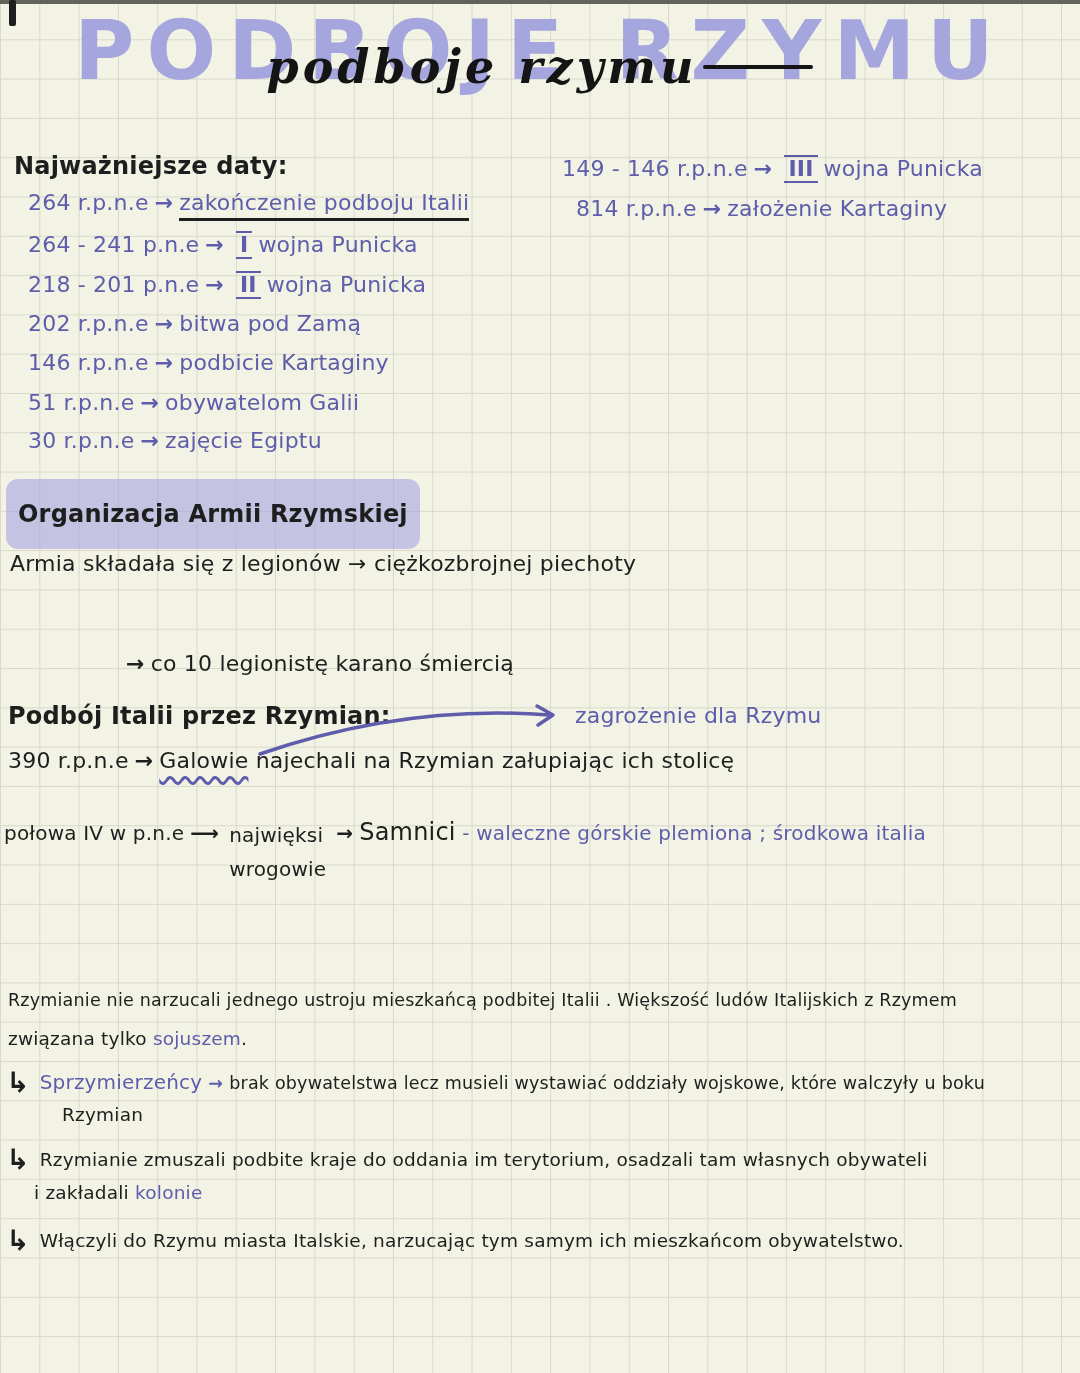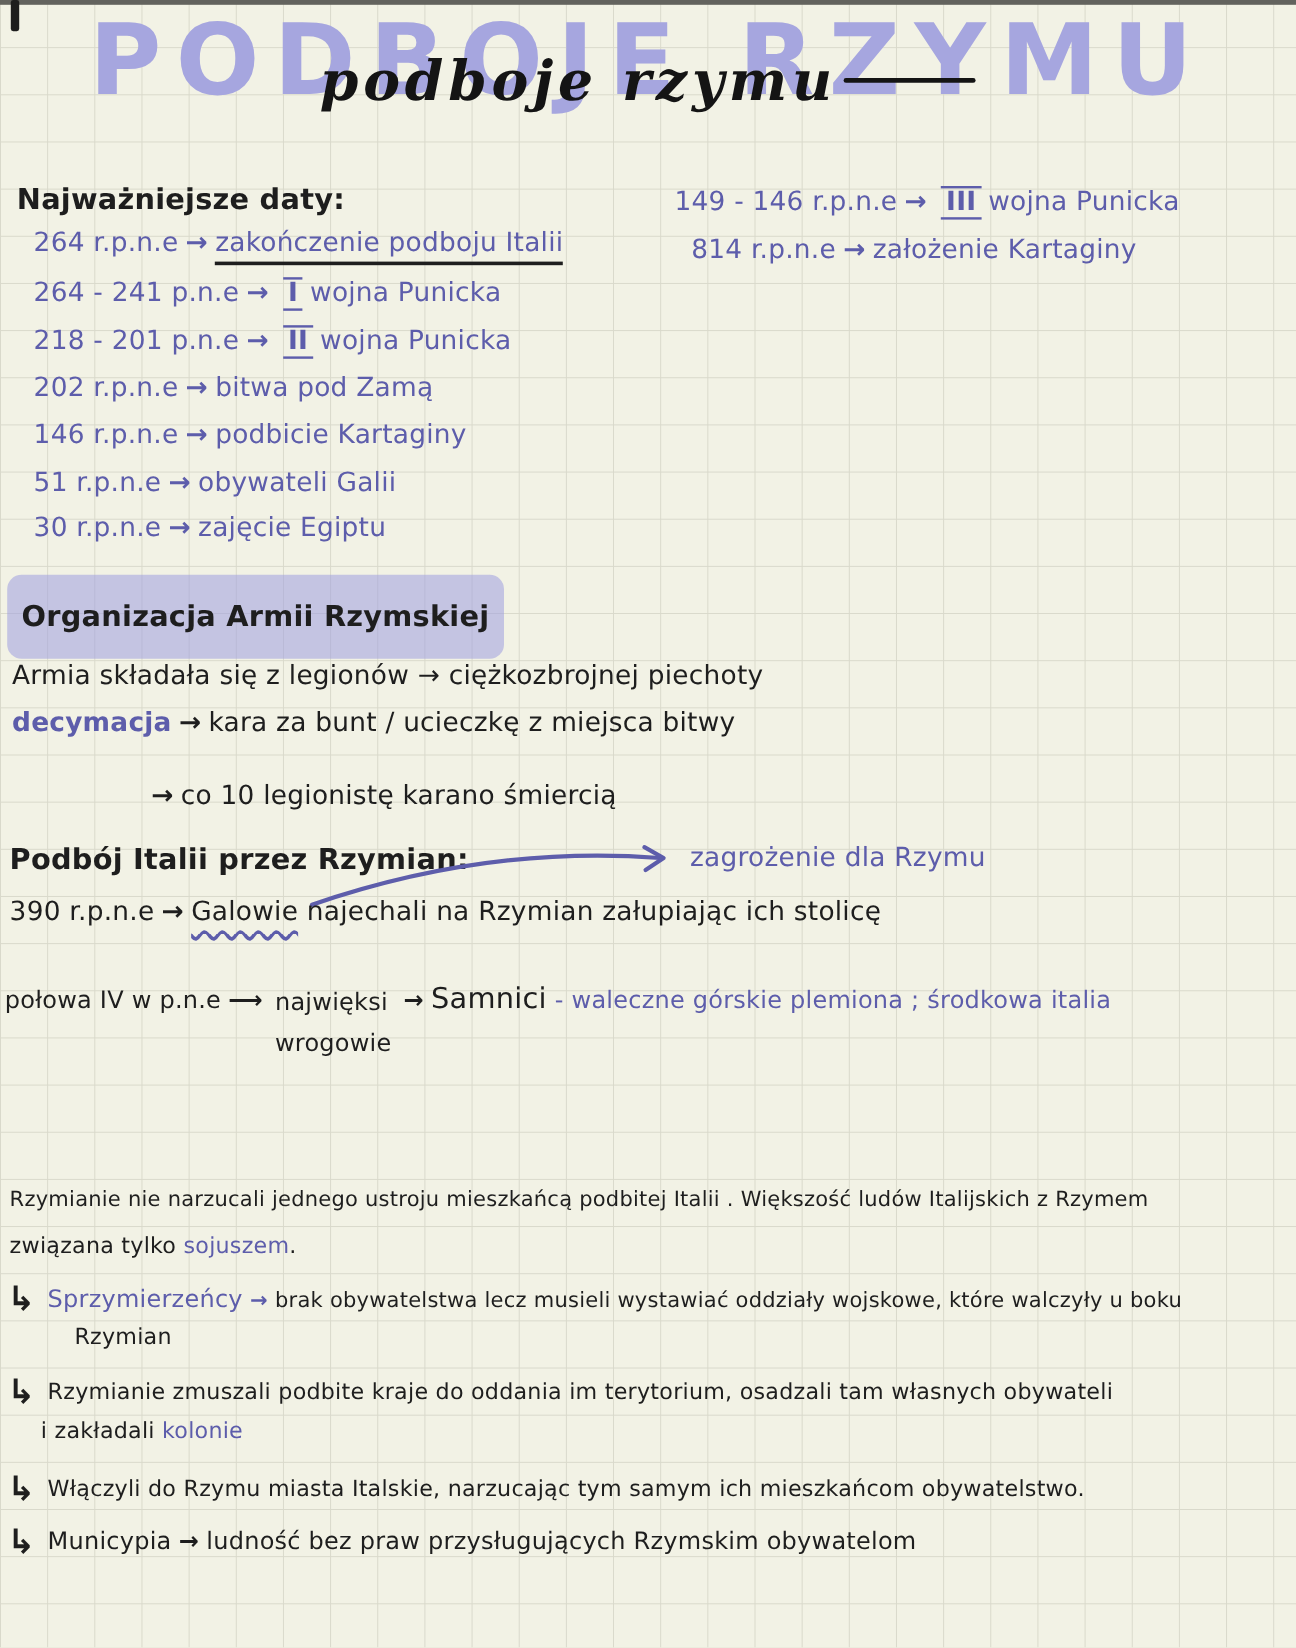--- a/index.html
+++ b/index.html
@@ -76,40 +76,37 @@
   <div class="line purple" style="left:28px; top:271px;">
     <span>218 - 201 p.n.e</span><span class="arr">→</span><span class="rn">II</span><span>wojna Punicka</span>
   </div>
   <div class="line purple" style="left:28px; top:311px;">
     <span>202 r.p.n.e</span><span class="arr">→</span><span>bitwa pod Zamą</span>
   </div>
   <div class="line purple" style="left:28px; top:350px;">
     <span>146 r.p.n.e</span><span class="arr">→</span><span>podbicie Kartaginy</span>
   </div>
   <div class="line purple" style="left:28px; top:390px;">
-    <span>51 r.p.n.e</span><span class="arr">→</span><span>obywateli Galii</span>
+    <span>51 r.p.n.e</span><span class="arr">→</span><span>obywatelom Galii</span>
   </div>
   <div class="line purple" style="left:28px; top:428px;">
     <span>30 r.p.n.e</span><span class="arr">→</span><span>zajęcie Egiptu</span>
   </div>
 
   <div class="line purple" style="left:562px; top:155px;">
     <span>149 - 146 r.p.n.e</span><span class="arr">→</span><span class="rn">III</span><span>wojna Punicka</span>
   </div>
   <div class="line purple" style="left:562px; top:196px;margin-left:14px;">
     <span>814 r.p.n.e</span><span class="arr">→</span><span>założenie Kartaginy</span>
   </div>
 
   <div class="line" style="left:6px; top:500px;">
     <span class="hl ink bold h-section">Organizacja Armii Rzymskiej</span>
   </div>
   <div class="line ink" style="left:10px; top:551px;">Armia składała się z legionów → ciężkozbrojnej piechoty</div>
-  <div class="line" style="left:10px; top:590px;">
-    <span class="purple bold">decymacja</span><span class="ink arr">→</span><span class="ink">kara za bunt / ucieczkę z miejsca bitwy</span>
-  </div>
   <div class="line" style="left:120px; top:651px;">
     <span class="ink arr">→</span><span class="ink">co 10 legionistę karano śmiercią</span>
   </div>
 
   <div class="line ink bold h-section" style="left:8px; top:702px;">Podbój Italii przez Rzymian:</div>
   <div class="line purple" style="left:575px; top:703px;">zagrożenie dla Rzymu</div>
   <svg class="curve-arrow" width="330" height="60" viewBox="0 0 330 60">
     <path d="M 15 56 Q 160 6 305 17" fill="none" stroke="#5d5dab" stroke-width="3.5" stroke-linecap="round"></path>
     <path d="M 292 8 L 308 17 L 293 27" fill="none" stroke="#5d5dab" stroke-width="3.5" stroke-linecap="round" stroke-linejoin="round"></path>
   </svg>
@@ -137,16 +134,13 @@
     <span class="bullet ink">↳</span><span class="ink">Rzymianie zmuszali podbite kraje do oddania im terytorium, osadzali tam własnych obywateli</span>
   </div>
   <div class="line fs18" style="left:34px; top:1182px;">
     <span class="ink">i zakładali</span>&nbsp;<span class="purple">kolonie</span>
   </div>
 
   <div class="line fs18" style="left:6px; top:1224px;text-align:center;">
     <span class="bullet ink">↳</span><span class="ink">Włączyli do Rzymu miasta Italskie, narzucając tym samym ich mieszkańcom obywatelstwo.</span>
   </div>
 
-  <div class="line fs20" style="left:6px; top:1268px;">
-    <span class="bullet ink">↳</span><span class="ink">Municypia</span><span class="ink arr">→</span><span class="ink">ludność bez praw przysługujących Rzymskim obywatelom</span>
-  </div>
 </div>
 
 </body></html>

